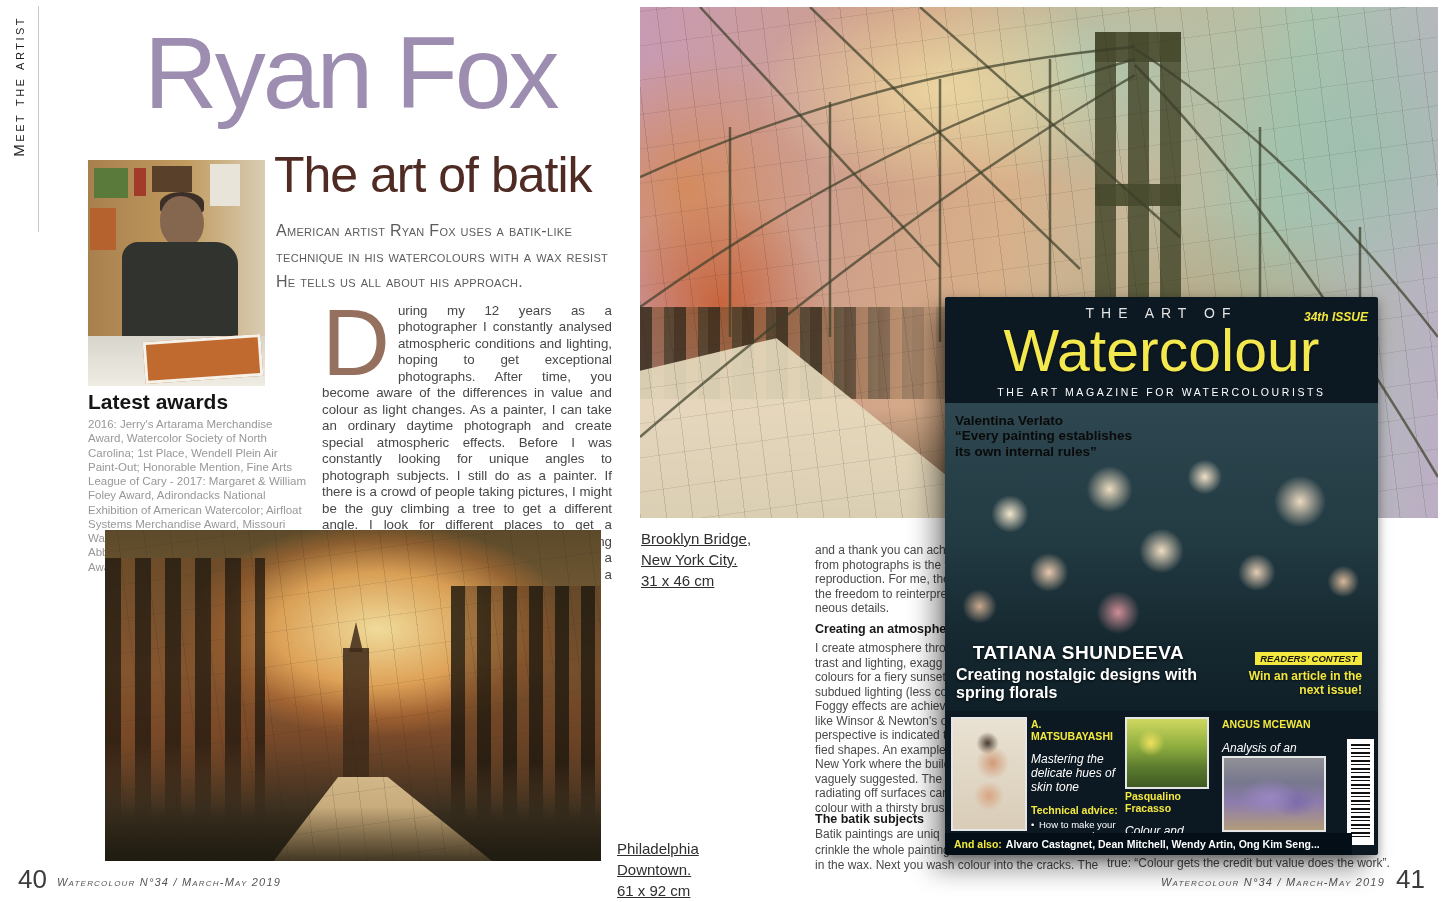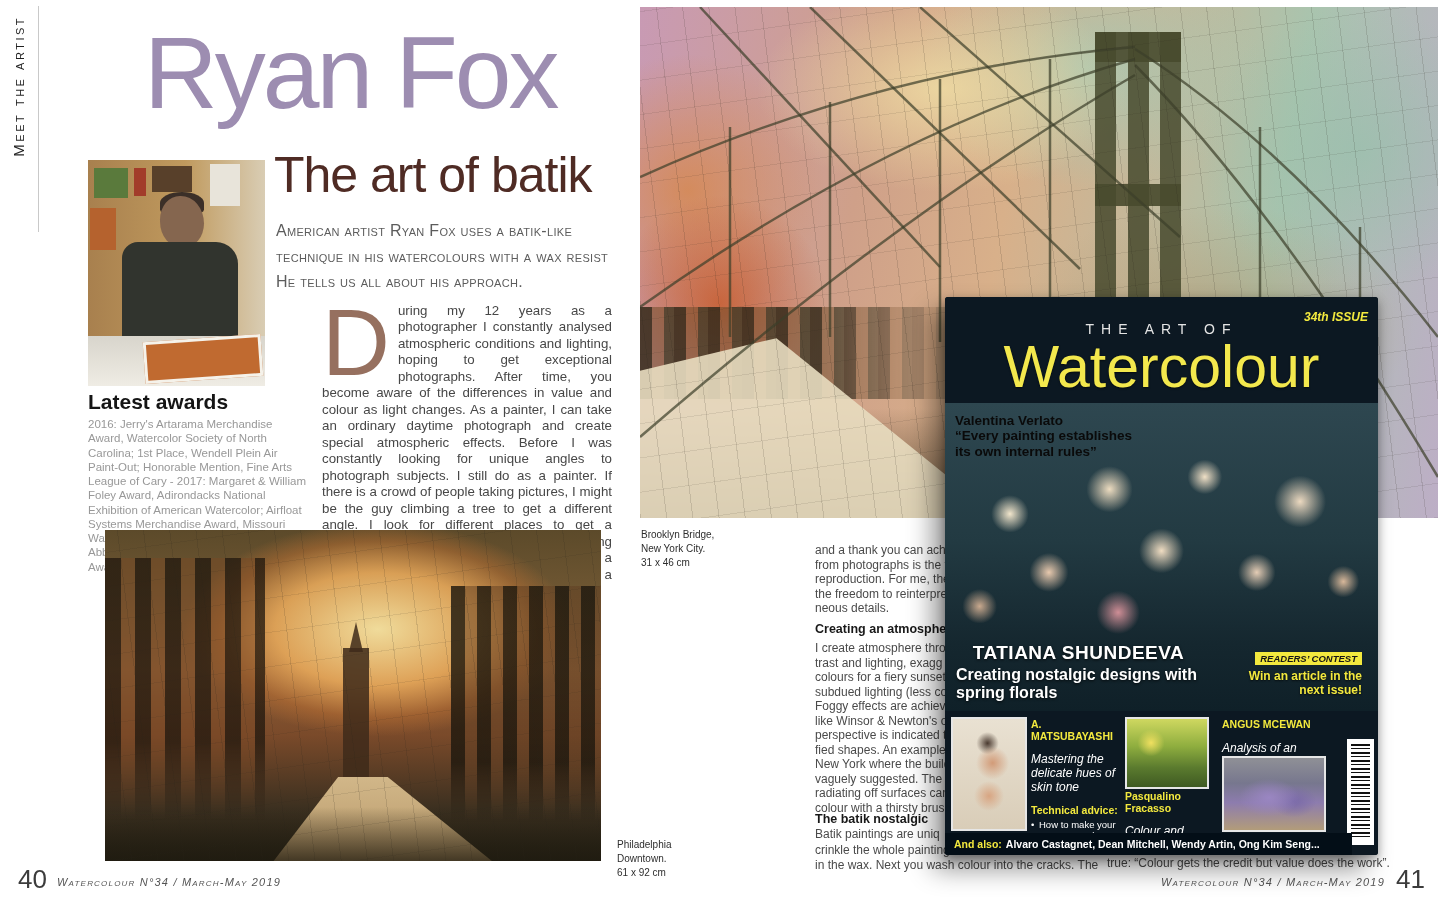--- a/index.html
+++ b/index.html
@@ -77,21 +77,21 @@
   .bk-road{left:0;bottom:0;width:45%;height:40%;background:rgba(232,221,192,.9);
            clip-path:polygon(0 28%,38% 12%,100% 100%,0 100%);}
   .tower{left:455px;top:25px;width:86px;height:362px;}
   .pillar{position:absolute;top:0;width:21px;height:100%;background:rgba(72,74,46,.85);}
   .pil1{left:0;} .pil2{left:33px;} .pil3{left:65px;}
   .beam{position:absolute;left:0;width:100%;background:rgba(72,74,46,.9);}
   .beam-top{top:0;height:30px;} .beam-mid{top:152px;height:22px;}
   .cables{position:absolute;inset:0;}
 
   
-  .caption{font-size:10px;line-height:1.4;color:#2e2e2e;}
+  .caption{font-size:15px;line-height:1.4;color:#2e2e2e;text-decoration:underline;}
   .cap-brook{left:641px;top:528px;}
   .cap-phil{left:617px;top:838px;}
   .pgnum{font-size:26px;color:#3c3c3c;}
   .pg40{left:18px;top:864px;}
   .pg41{right:20px;top:864px;}
   .foot{font-size:11px;color:#555;font-variant:small-caps;letter-spacing:1.2px;font-style:italic;}
   .foot-l{left:57px;top:876px;}
   .foot-r{right:60px;top:876px;}
 
   
@@ -101,21 +101,21 @@
   .c2p1{top:543px;} .c2h1{top:622px;} .c2p2{top:641px;} .c2h2{top:812px;}
   .c2p3{top:827px;line-height:15.5px;}
   .c3frag{left:1107px;top:856px;font-size:12px;color:#4a4a4a;white-space:nowrap;z-index:2;}
 
   
   .cover{left:945px;top:297px;width:433px;height:558px;z-index:10;background:#0d1a22;
          border-radius:3px;overflow:hidden;
          box-shadow:-12px 14px 26px rgba(0,0,0,.42),0 4px 10px rgba(0,0,0,.35);}
   .cv-head{position:relative;height:106px;background:#0c1822;}
   .issue{position:absolute;top:13px;right:10px;color:#f3e93e;font-size:12px;font-weight:bold;font-style:italic;}
-  .kicker{text-align:center;padding-top:24px;color:#e4e4e4;font-size:14px;letter-spacing:7px;}
+  .kicker{text-align:center;padding-top:8px;color:#e4e4e4;font-size:14px;letter-spacing:7px;}
   .masthead{text-align:center;color:#f3e84d;font-size:59px;line-height:1;margin-top:1px;letter-spacing:0;
             text-shadow:0 1px 2px rgba(0,0,0,.6);}
   .tagline{text-align:center;color:#fff;font-size:10.5px;letter-spacing:2.6px;margin-top:5px;}
   .cv-floral{position:relative;height:308px;background:
     radial-gradient(circle 26px at 15% 36%,#f2e6cc,rgba(242,230,204,0) 72%),
     radial-gradient(circle 32px at 38% 28%,#eddcc0,rgba(237,220,192,0) 72%),
     radial-gradient(circle 24px at 60% 24%,#f0e0c6,rgba(240,224,198,0) 72%),
     radial-gradient(circle 36px at 82% 32%,#ecd9c0,rgba(236,217,192,0) 72%),
     radial-gradient(circle 27px at 24% 55%,#e8c9ae,rgba(232,201,174,0) 72%),
     radial-gradient(circle 31px at 50% 48%,#f0ddc2,rgba(240,221,194,0) 72%),
@@ -247,21 +247,21 @@
   </div>
   <div class="abs caption cap-brook">Brooklyn Bridge,<br>New York City.<br>31 x 46 cm</div>
 
   <div class="abs c2 c2p1">
       <div class="ln">and a thank you can achie<br>from photographs is the t<br>reproduction. For me, the<br>the freedom to reinterpret<br>neous details.</div>
     </div>
   <div class="abs c2h c2h1">Creating an atmosphere</div>
   <div class="abs c2 c2p2">
       <div class="ln">I create atmosphere thro<br>trast and lighting, exagg<br>colours for a fiery sunset<br>subdued lighting (less co<br>Foggy effects are achieve<br>like Winsor &amp; Newton's o<br>perspective is indicated t<br>fied shapes. An example<br>New York where the build<br>vaguely suggested. The g<br>radiating off surfaces can<br>colour with a thirsty brush</div>
     </div>
-  <div class="abs c2h c2h2">The batik nostalgic</div>
+  <div class="abs c2h c2h2">The batik subjects</div>
   <div class="abs c2 c2p3">
       <div class="ln">Batik paintings are uniq<br>crinkle the whole painting<br>in the wax. Next you wash colour into the cracks. The</div>
     </div>
   <div class="abs c3frag">true: “Colour gets the credit but value does the work”.</div>
 
   <div class="abs pgnum pg41">41</div>
   <div class="abs foot foot-r">Watercolour N°34 / March-May 2019</div>
 
   <div class="abs cover">
     <div class="cv-head">

